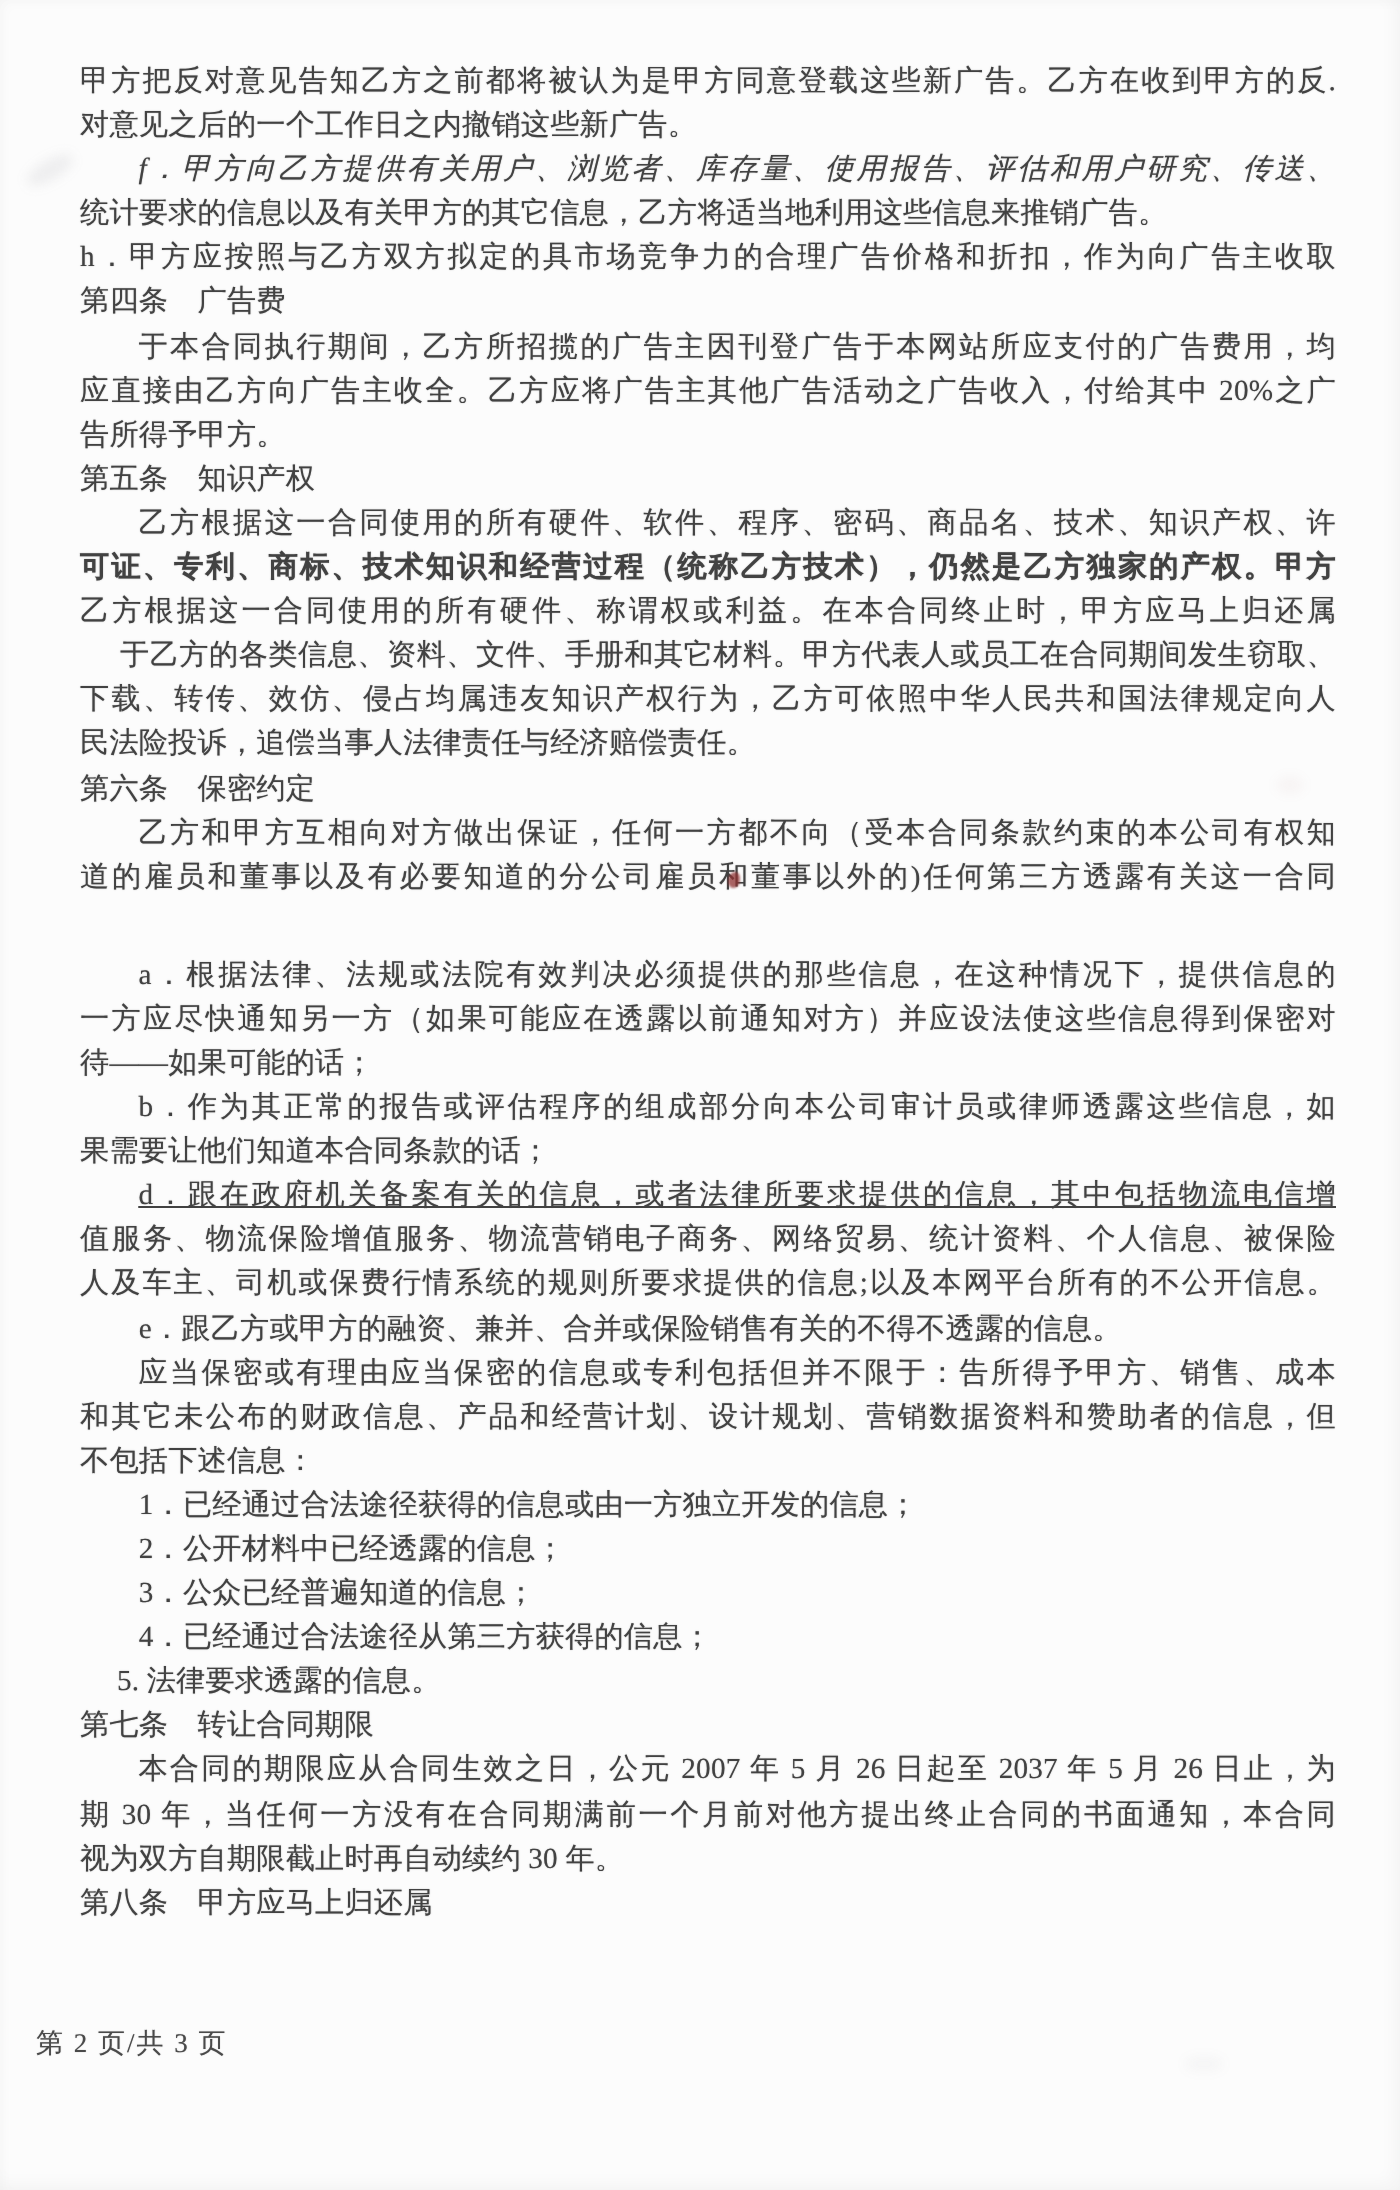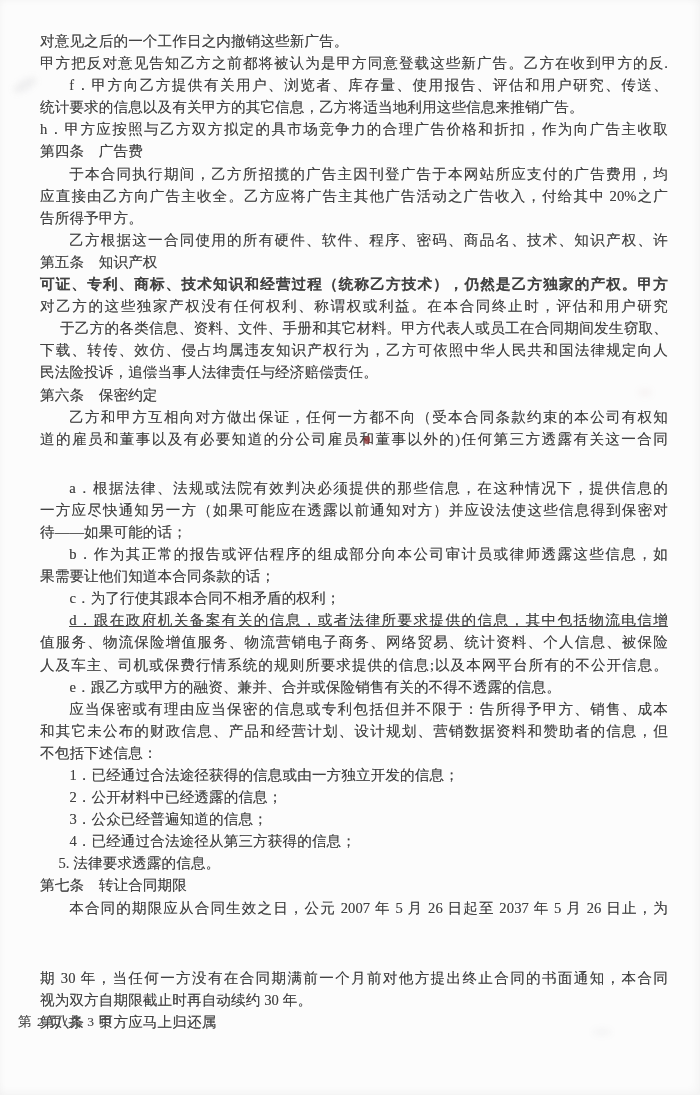--- a/index.html
+++ b/index.html
@@ -61,60 +61,59 @@
   }
   .smudge.s1{left:12px;top:80px;width:26px;height:10px;transform:rotate(-30deg);}
   .smudge.s2{left:592px;top:1028px;width:20px;height:8px;opacity:.5;}
   .smudge.s3{left:638px;top:388px;width:14px;height:9px;opacity:.5;background:rgba(170,120,120,0.12);}
 </style>
 </head>
 <body>
 
 <div class="page">
   <div class="textblock" id="textblock">
+      <div class="line full" style="padding-left: 0em;">甲方把反对意见告知乙方之前都将被认为是甲方同意登载这些新广告。乙方在收到甲方的反.</div>
       <div class="line">对意见之后的一个工作日之内撤销这些新广告。</div>
-      <div class="line full" style="padding-left: 0em;">甲方把反对意见告知乙方之前都将被认为是甲方同意登载这些新广告。乙方在收到甲方的反.</div>
-      <div class="line full" style="padding-left: 2em;">f．甲方向乙方提供有关用户、浏览者、库存量、使用报告、评估和用户研究、传送、</div>
+      <div class="line full" style="padding-left: 2em; font-style: italic;">f．甲方向乙方提供有关用户、浏览者、库存量、使用报告、评估和用户研究、传送、</div>
       <div class="line">统计要求的信息以及有关甲方的其它信息，乙方将适当地利用这些信息来推销广告。</div>
       <div class="line full" style="padding-left: 0em;">h．甲方应按照与乙方双方拟定的具市场竞争力的合理广告价格和折扣，作为向广告主收取</div>
       <div class="line">第四条　广告费</div>
       <div class="line full" style="padding-left: 2em;">于本合同执行期间，乙方所招揽的广告主因刊登广告于本网站所应支付的广告费用，均</div>
       <div class="line full" style="padding-left: 0em;">应直接由乙方向广告主收全。乙方应将广告主其他广告活动之广告收入，付给其中 20%之广</div>
       <div class="line">告所得予甲方。</div>
+      <div class="line">第五条　知识产权</div>
       <div class="line full" style="padding-left: 2em;">乙方根据这一合同使用的所有硬件、软件、程序、密码、商品名、技术、知识产权、许</div>
-      <div class="line">第五条　知识产权</div>
       <div class="line full" style="padding-left: 0em; font-weight: bold;">可证、专利、商标、技术知识和经营过程（统称乙方技术），仍然是乙方独家的产权。甲方</div>
-      <div class="line full" style="padding-left: 0em;">对乙方的这些独家产权没有任何权利、称谓权或利益。在本合同终止时，评估和用户研究</div>
+      <div class="line full" style="padding-left: 0em;">乙方根据这一合同使用的所有硬件、称谓权或利益。在本合同终止时，甲方应马上归还属</div>
       <div class="line full" style="padding-left: 0em; margin-left: 20px;">于乙方的各类信息、资料、文件、手册和其它材料。甲方代表人或员工在合同期间发生窃取、</div>
       <div class="line full" style="padding-left: 0em;">下载、转传、效仿、侵占均属违友知识产权行为，乙方可依照中华人民共和国法律规定向人</div>
       <div class="line">民法险投诉，追偿当事人法律责任与经济赔偿责任。</div>
       <div class="line">第六条　保密约定</div>
       <div class="line full" style="padding-left: 2em;">乙方和甲方互相向对方做出保证，任何一方都不向（受本合同条款约束的本公司有权知</div>
       <div class="line full" style="padding-left: 0em;">道的雇员和董事以及有必要知道的分公司雇员和董事以外的)任何第三方透露有关这一合同</div>
       <div class="line full" style="padding-left: 2em; margin-top: 27px;">a．根据法律、法规或法院有效判决必须提供的那些信息，在这种情况下，提供信息的</div>
       <div class="line full" style="padding-left: 0em;">一方应尽快通知另一方（如果可能应在透露以前通知对方）并应设法使这些信息得到保密对</div>
       <div class="line">待——如果可能的话；</div>
       <div class="line full" style="padding-left: 2em;">b．作为其正常的报告或评估程序的组成部分向本公司审计员或律师透露这些信息，如</div>
       <div class="line">果需要让他们知道本合同条款的话；</div>
-      <div class="line">　　c．为了行使其跟本合同不相矛盾的权利；</div>
       <div class="line full" style="padding-left: 2em; text-decoration: underline;">d．跟在政府机关备案有关的信息，或者法律所要求提供的信息，其中包括物流电信增</div>
       <div class="line full" style="padding-left: 0em;">值服务、物流保险增值服务、物流营销电子商务、网络贸易、统计资料、个人信息、被保险</div>
       <div class="line full" style="padding-left: 0em;">人及车主、司机或保费行情系统的规则所要求提供的信息;以及本网平台所有的不公开信息。</div>
       <div class="line">　　e．跟乙方或甲方的融资、兼并、合并或保险销售有关的不得不透露的信息。</div>
       <div class="line full" style="padding-left: 2em;">应当保密或有理由应当保密的信息或专利包括但并不限于：告所得予甲方、销售、成本</div>
       <div class="line full" style="padding-left: 0em;">和其它未公布的财政信息、产品和经营计划、设计规划、营销数据资料和赞助者的信息，但</div>
       <div class="line">不包括下述信息：</div>
       <div class="line">　　1．已经通过合法途径获得的信息或由一方独立开发的信息；</div>
       <div class="line">　　2．公开材料中已经透露的信息；</div>
       <div class="line">　　3．公众已经普遍知道的信息；</div>
       <div class="line">　　4．已经通过合法途径从第三方获得的信息；</div>
       <div class="line">　 5. 法律要求透露的信息。</div>
       <div class="line">第七条　转让合同期限</div>
       <div class="line full" style="padding-left: 2em;">本合同的期限应从合同生效之日，公元 2007 年 5 月 26 日起至 2037 年 5 月 26 日止，为</div>
-      <div class="line full" style="padding-left: 0em; margin-top: 48px;">期 30 年，当任何一方没有在合同期满前一个月前对他方提出终止合同的书面通知，本合同</div>
+      <div class="line full" style="padding-left: 0em;">期 30 年，当任何一方没有在合同期满前一个月前对他方提出终止合同的书面通知，本合同</div>
       <div class="line">视为双方自期限截止时再自动续约 30 年。</div>
       <div class="line">第八条　甲方应马上归还属</div>
     </div>
   <div class="footer">第 2 页/共 3 页</div>
   <div class="speck"></div>
   <div class="smudge s1"></div>
   <div class="smudge s2"></div>
   <div class="smudge s3"></div>
 </div>
 

